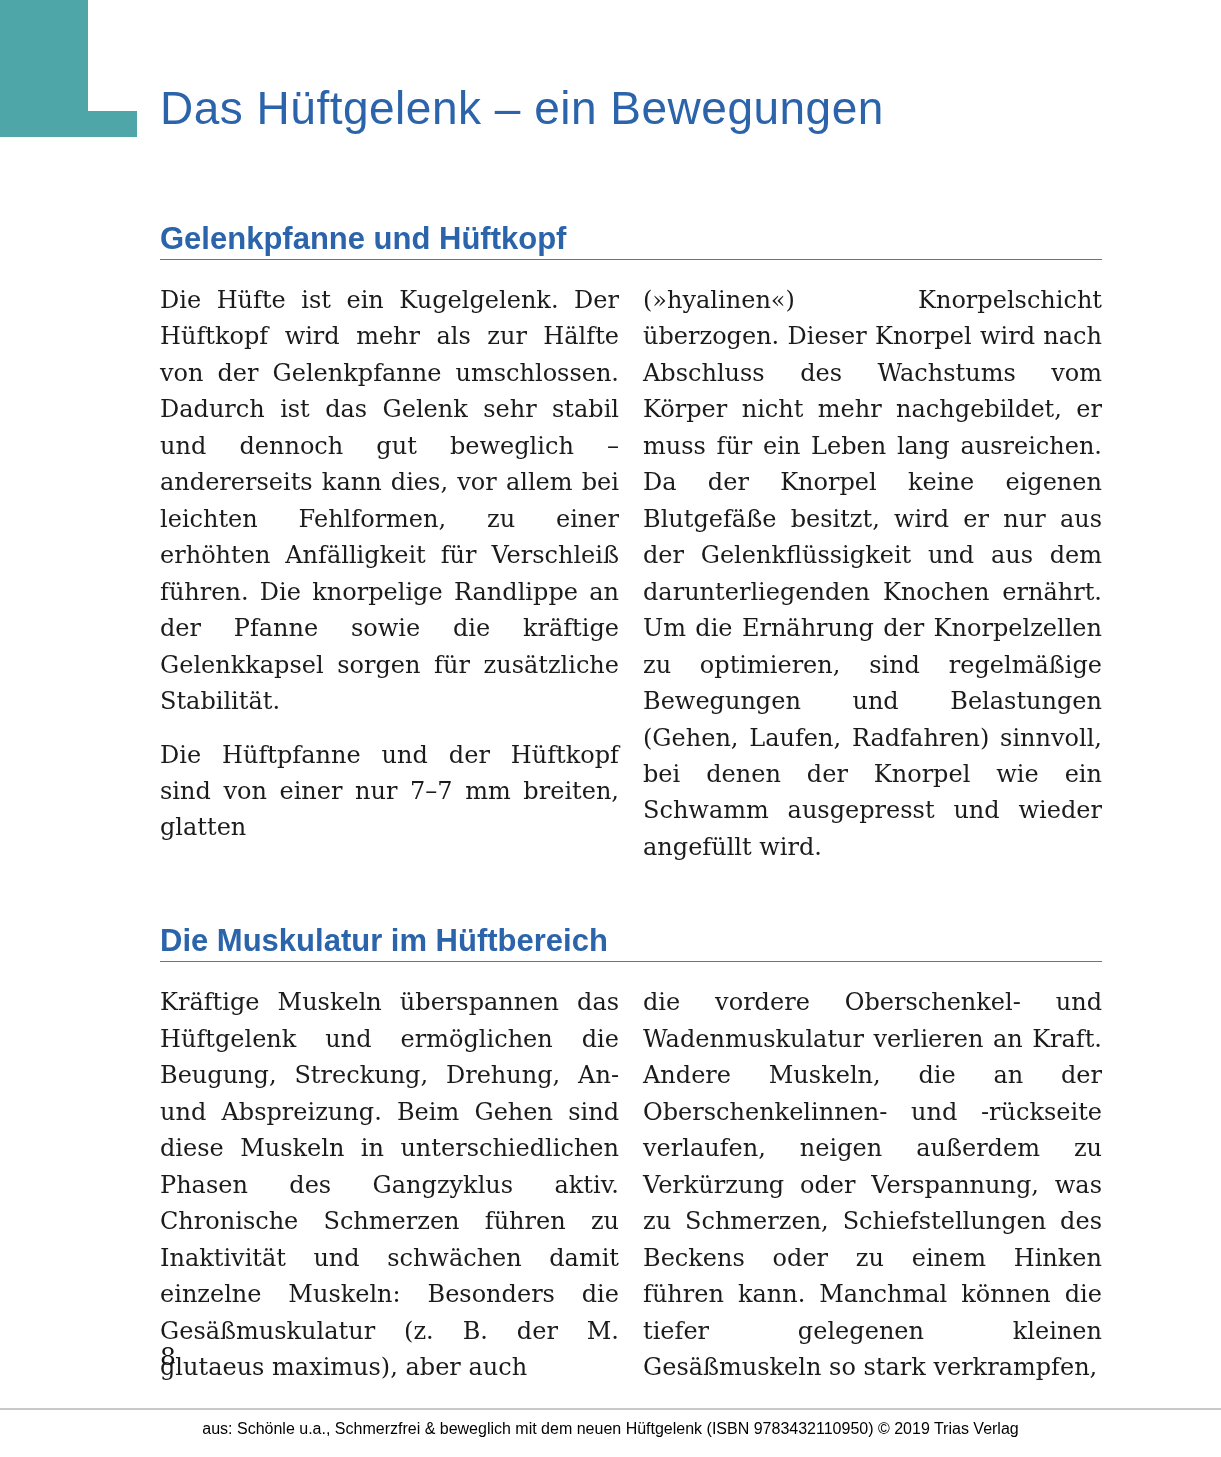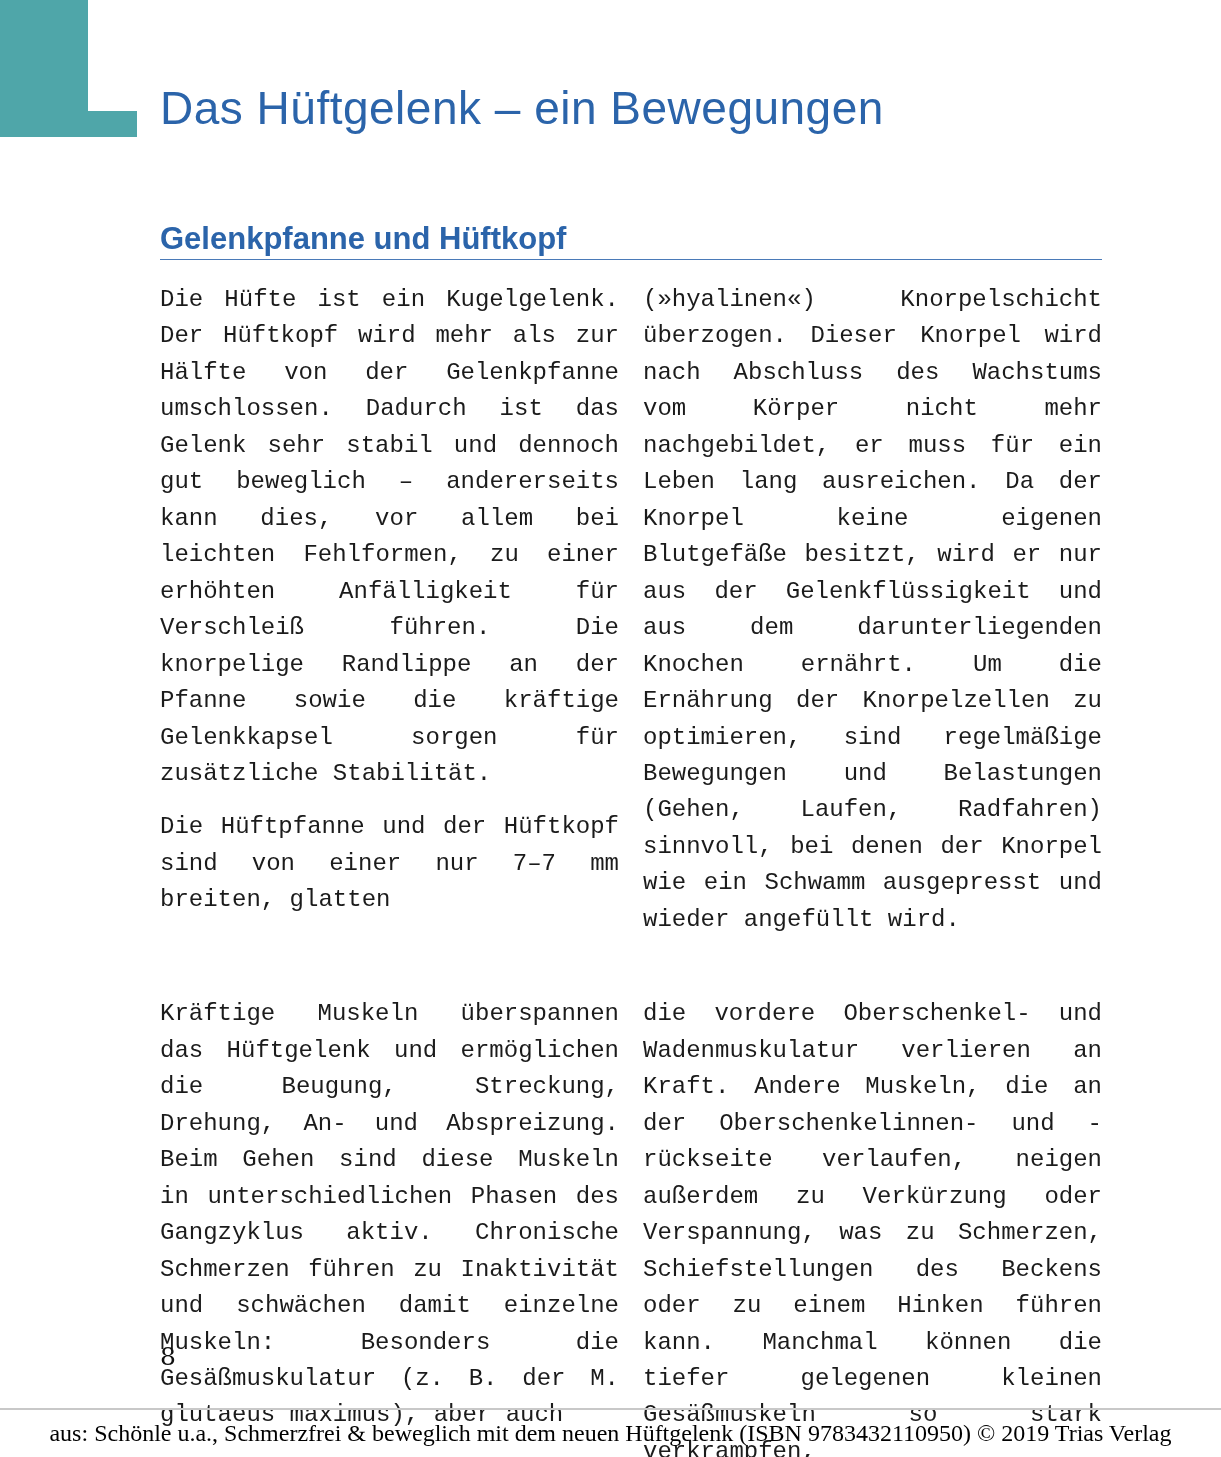--- a/index.html
+++ b/index.html
@@ -55,21 +55,20 @@
     font-family:"Liberation Sans", sans-serif;
     font-weight:700;
     font-size:31px;
     color:var(--heading);
     border-bottom:1.5px solid #4a7ab8;
   }
   .cols{
     display:flex;
     gap:24px;
     margin-top:22px;
-    font-family:Liberation Mono, monospace;
   }
   .col{flex:1 1 0;}
   .col p{
     margin:0 0 17px 0;
     font-size:24px;
     line-height:1.52;
     text-align:justify;
     color:var(--body);
   }
   .col p:last-child{margin-bottom:0;}
@@ -85,22 +84,22 @@
     left:0; right:0;
     top:1408px;
     height:1.5px;
     background:#c8c8c8;
   }
   .footer-text{
     position:absolute;
     left:0; right:0;
     top:1420px;
     text-align:center;
-    font-family:Liberation Serif, serif;
-    font-size:24px;
+    font-family:Liberation Sans, sans-serif;
+    font-size:16px;
     color:#000;
   }
 </style>
 </head>
 <body>
 
 <div>
   <div class="corner-bar"></div>
   <div class="corner-foot"></div>
 </div>
@@ -116,20 +115,21 @@
         <p>Die Hüfte ist ein Kugelgelenk. Der Hüftkopf wird mehr als zur Hälfte von der Gelenkpfanne umschlossen. Dadurch ist das Gelenk sehr stabil und dennoch gut beweglich – andererseits kann dies, vor allem bei leichten Fehlformen, zu einer erhöhten Anfälligkeit für Verschleiß führen. Die knorpelige Randlippe an der Pfanne sowie die kräftige Gelenkkapsel sorgen für zusätzliche Stabilität.</p>
         <p>Die Hüftpfanne und der Hüftkopf sind von einer nur 7–7 mm breiten, glatten</p>
       </div>
       <div class="col">
         <p>(»hyalinen«) Knorpelschicht überzogen. Dieser Knorpel wird nach Abschluss des Wachstums vom Körper nicht mehr nachgebildet, er muss für ein Leben lang ausreichen. Da der Knorpel keine eigenen Blutgefäße besitzt, wird er nur aus der Gelenkflüssigkeit und aus dem darunterliegenden Knochen ernährt. Um die Ernährung der Knorpelzellen zu optimieren, sind regelmäßige Bewegungen und Belastungen (Gehen, Laufen, Radfahren) sinnvoll, bei denen der Knorpel wie ein Schwamm ausgepresst und wieder angefüllt wird.</p>
       </div>
     </div>
   </section>
 
   <section class="section-2">
+    <h2 class="section-heading">Die Muskulatur im Hüftbereich</h2>
     <div class="cols">
       <div class="col">
         <p>Kräftige Muskeln überspannen das Hüftgelenk und ermöglichen die Beugung, Streckung, Drehung, An- und Abspreizung. Beim Gehen sind diese Muskeln in unterschiedlichen Phasen des Gangzyklus aktiv. Chronische Schmerzen führen zu Inaktivität und schwächen damit einzelne Muskeln: Besonders die Gesäßmuskulatur (z. B. der M. glutaeus maximus), aber auch</p>
       </div>
       <div class="col">
         <p>die vordere Oberschenkel- und Wadenmuskulatur verlieren an Kraft. Andere Muskeln, die an der Oberschenkelinnen- und -rückseite verlaufen, neigen außerdem zu Verkürzung oder Verspannung, was zu Schmerzen, Schiefstellungen des Beckens oder zu einem Hinken führen kann. Manchmal können die tiefer gelegenen kleinen Gesäßmuskeln so stark verkrampfen,</p>
       </div>
     </div>
   </section>
 

